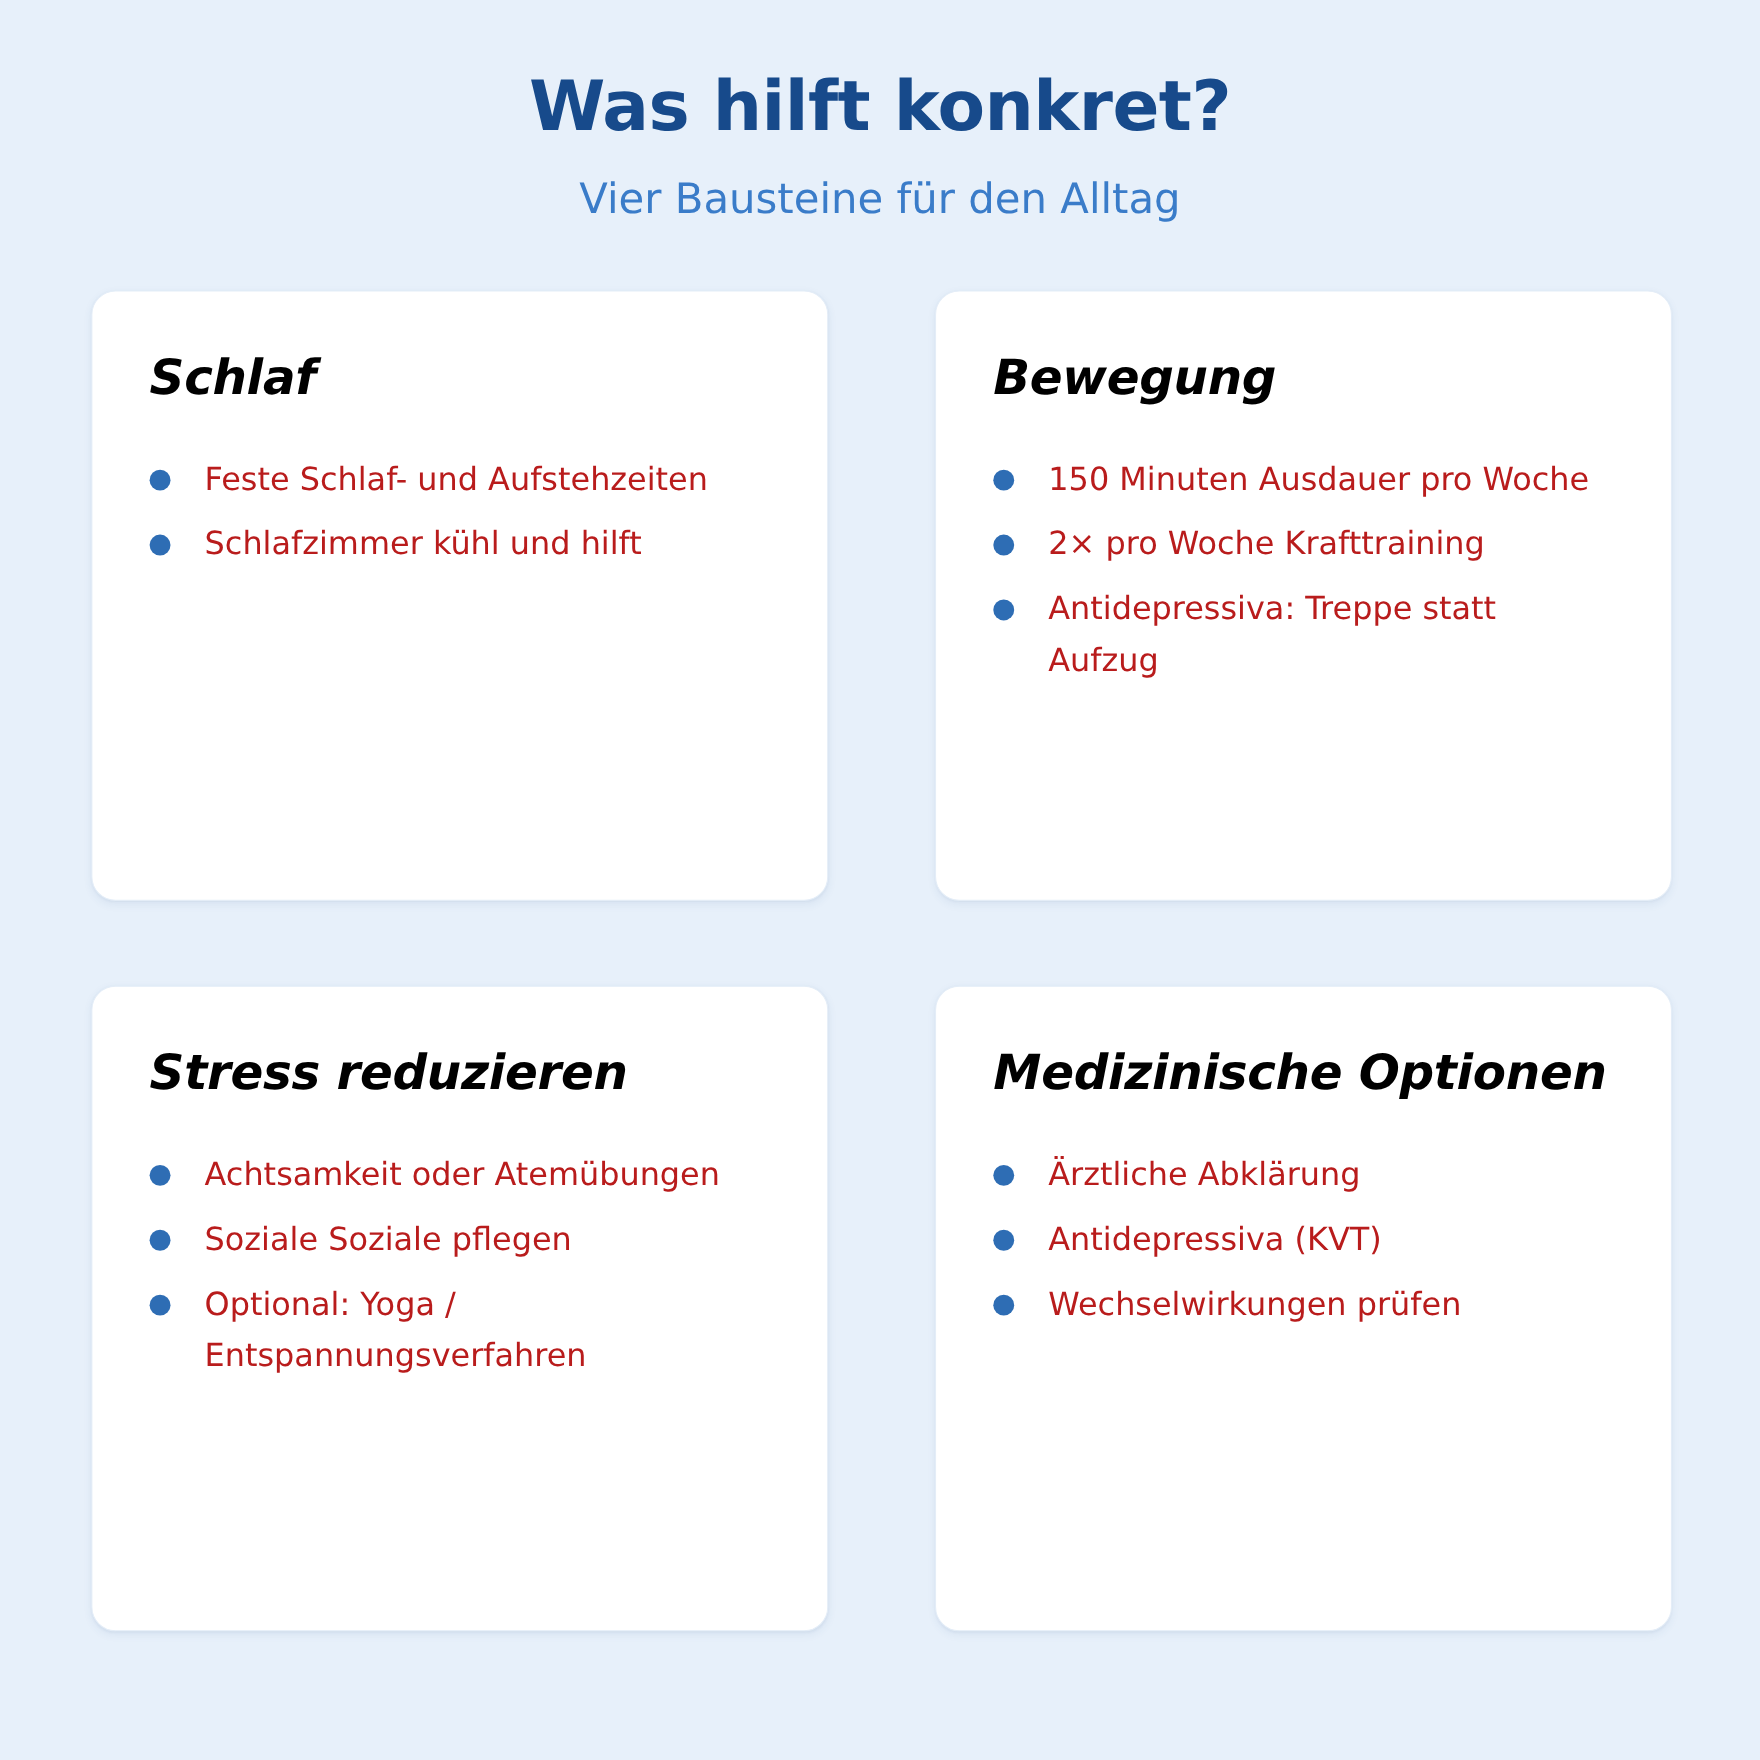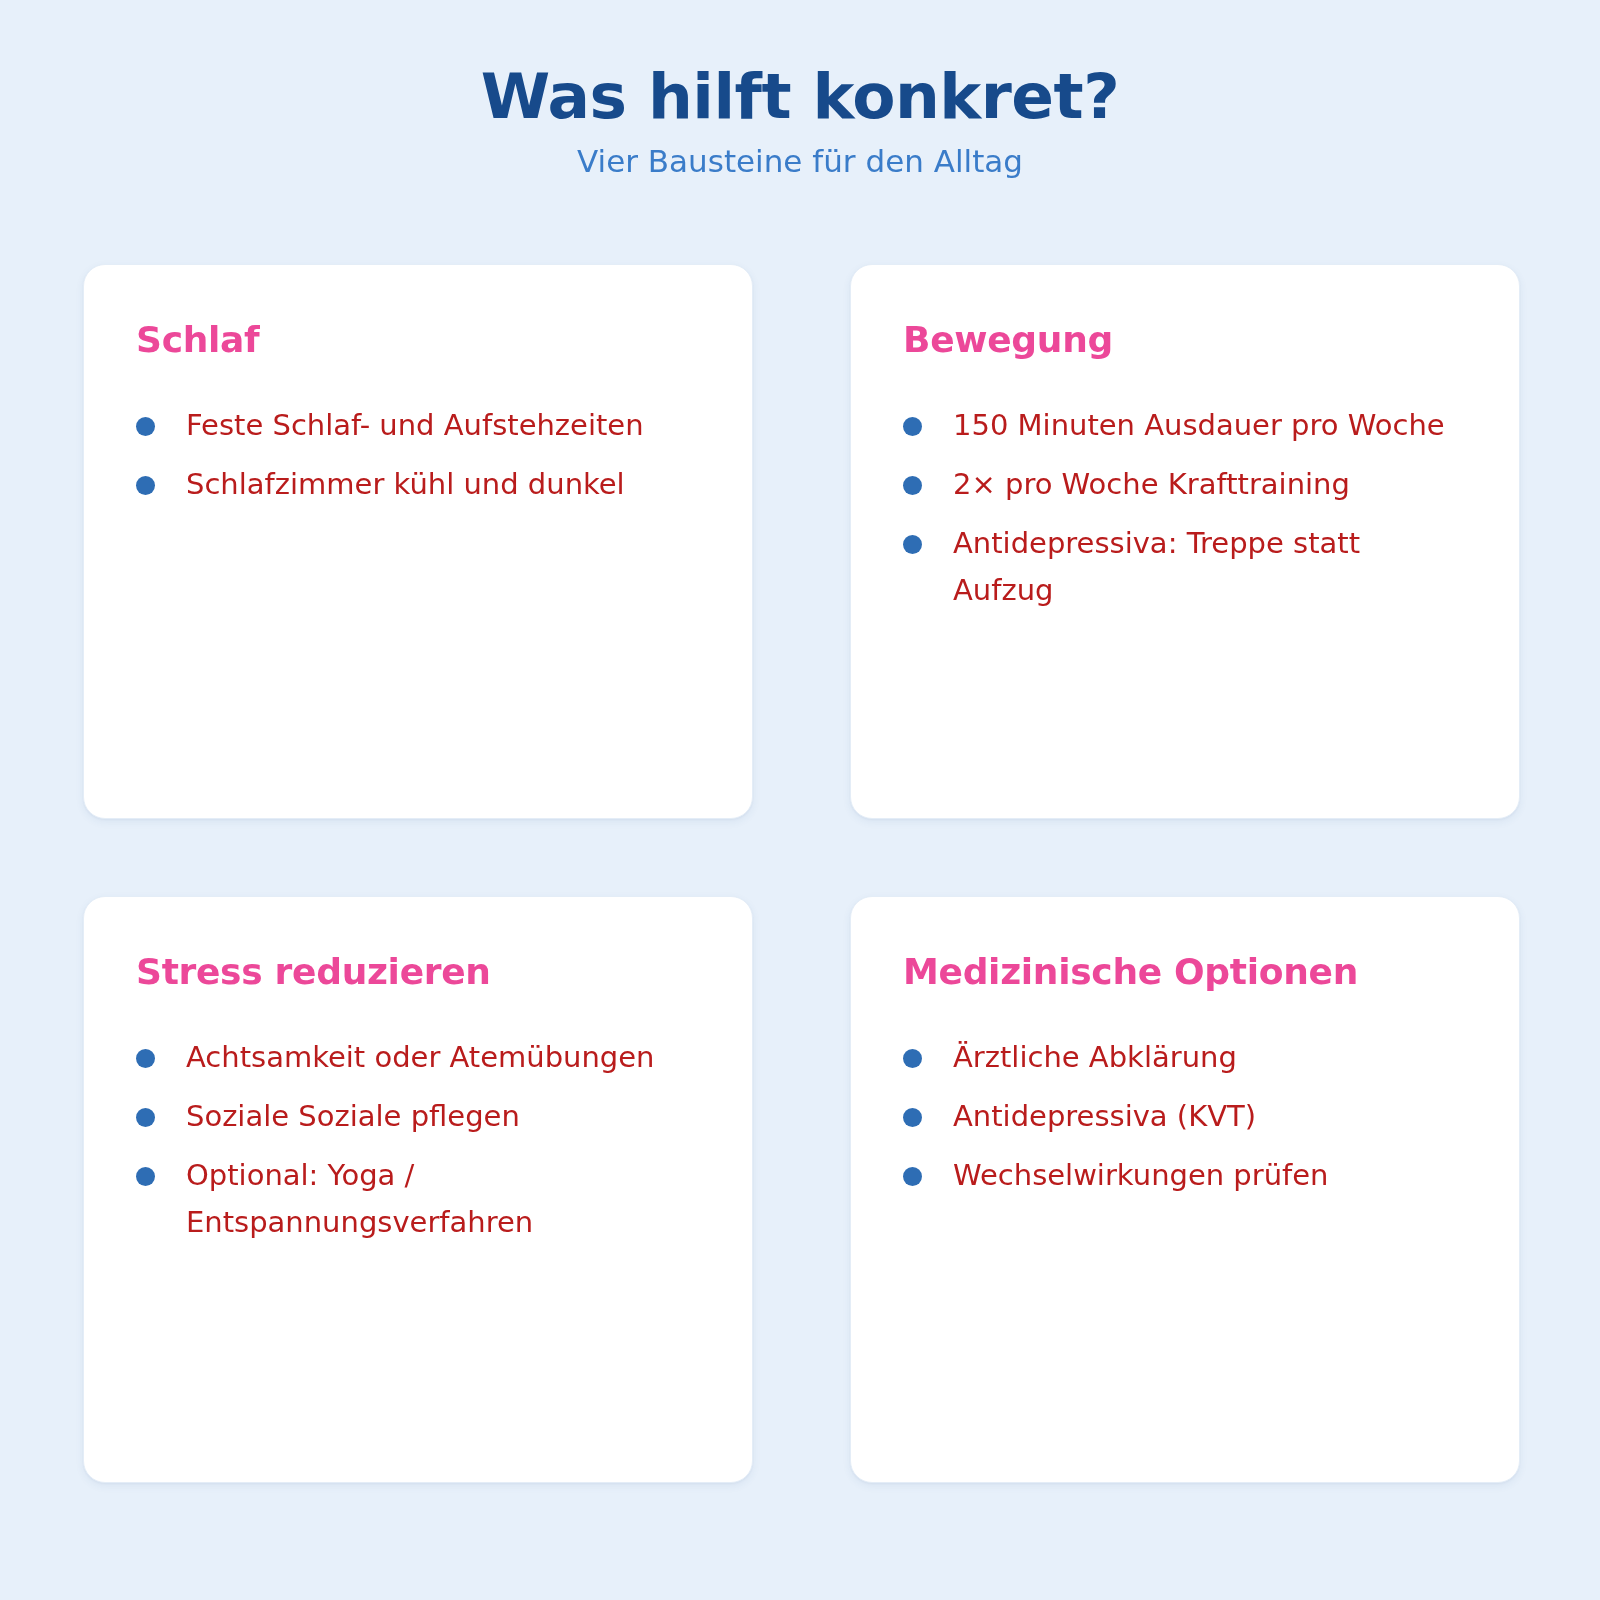--- a/index.html
+++ b/index.html
@@ -32,22 +32,22 @@
 
   .page-title {
     font-size: 63px;
     font-weight: 700;
     color: #174a8b;
     letter-spacing: -0.5px;
     line-height: 1.12;
   }
 
   .page-subtitle {
-    margin-top: 8px;
-    font-size: 31px;
+    margin-top: 24px;
+    font-size: 38px;
     font-weight: 400;
     color: #3a7cc9;
     line-height: 1.3;
   }
 
   
   .card-grid {
     position: absolute;
     left: 83px;
     top: 264px;
@@ -63,25 +63,26 @@
     background: #ffffff;
     border: 1px solid #e4edf7;
     border-radius: 22px;
     box-shadow: 0 3px 8px rgba(40, 85, 140, 0.07),
                 0 1px 2px rgba(40, 85, 140, 0.05);
     padding: 54px 46px 46px 52px;
     overflow: hidden;
   }
 
   .card-title {
-    font-size: 36px;
+    font-size: 44px;
     font-weight: 700;
-    color: #ec4899;
+    color: #000000;
     line-height: 1.15;
     letter-spacing: -0.3px;
+    font-style: italic;
   }
 
   .card-list {
     list-style: none;
     margin-top: 42px;
   }
 
   .card-list li {
     position: relative;
     padding-left: 50px;
@@ -122,21 +123,21 @@
 
     <section class="card">
       <h2 class="card-title">Schlaf</h2>
       <ul class="card-list">
         <li>
           <span class="bullet-dot"></span>
           <span class="li-text">Feste Schlaf- und Aufstehzeiten</span>
         </li>
         <li>
           <span class="bullet-dot"></span>
-          <span class="li-text">Schlafzimmer kühl und dunkel</span>
+          <span class="li-text">Schlafzimmer kühl und hilft</span>
         </li>
       </ul>
     </section>
 
     <section class="card">
       <h2 class="card-title">Bewegung</h2>
       <ul class="card-list">
         <li>
           <span class="bullet-dot"></span>
           <span class="li-text">150 Minuten Ausdauer pro Woche</span>

